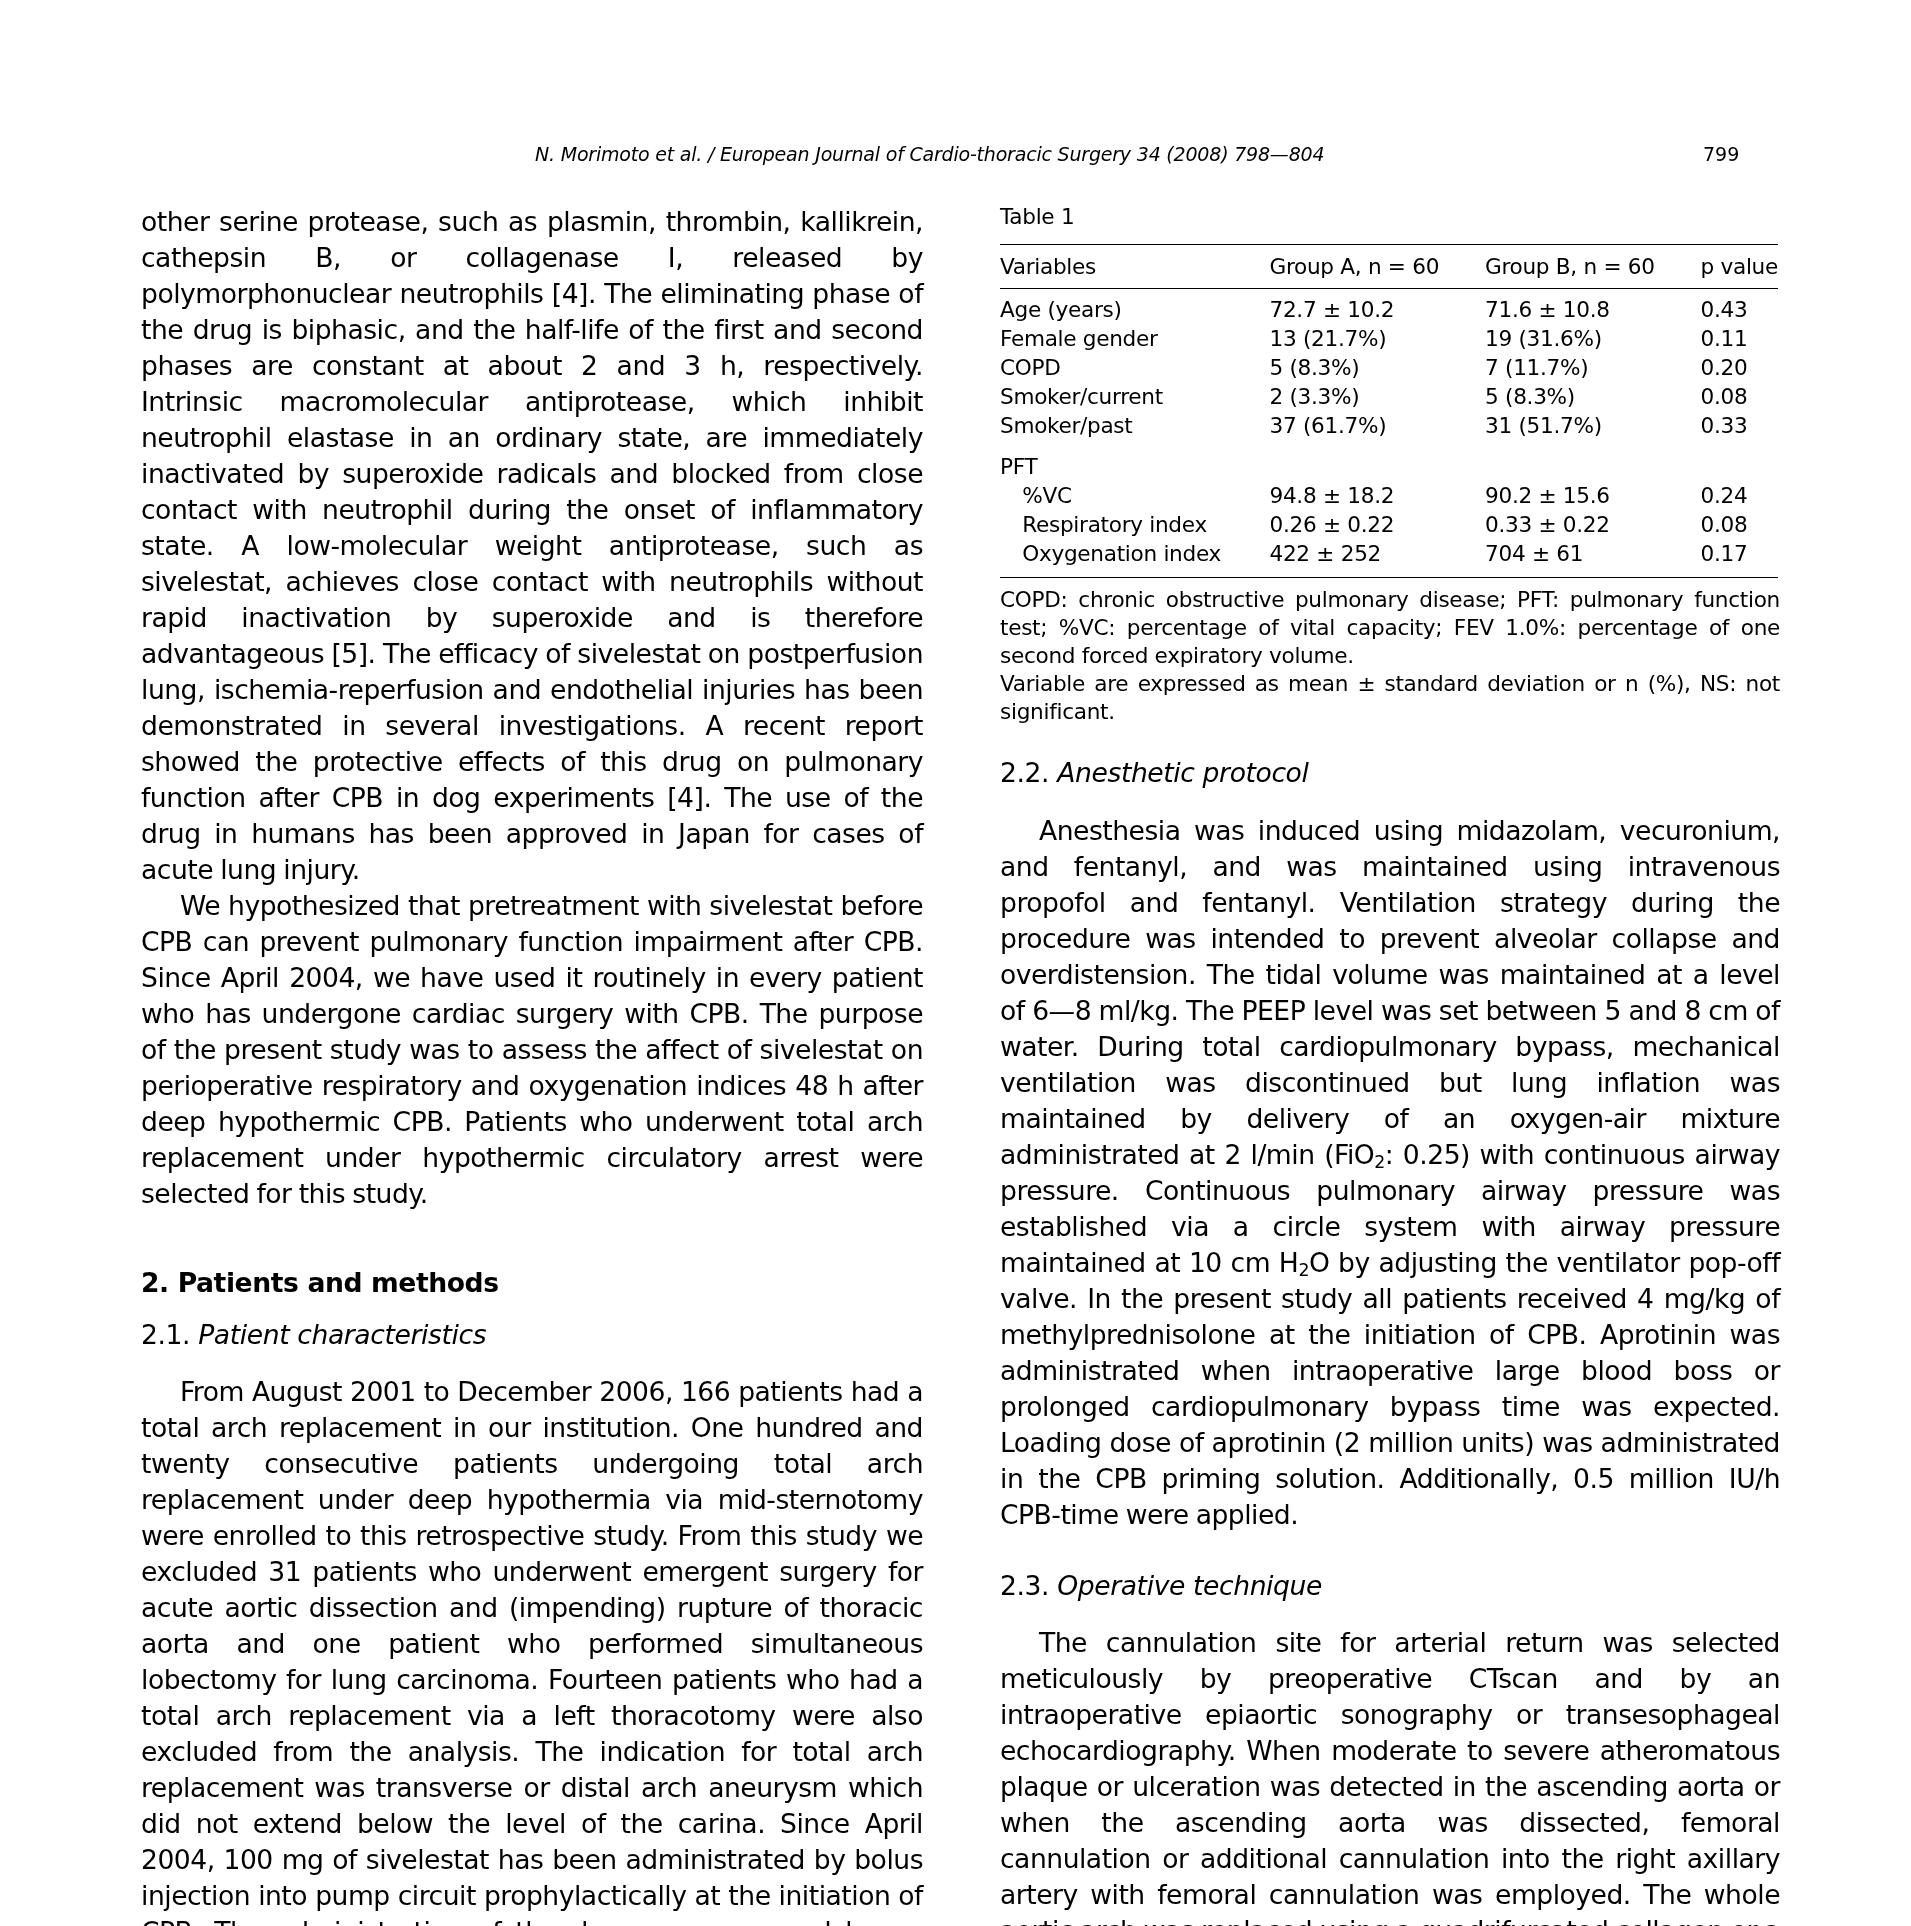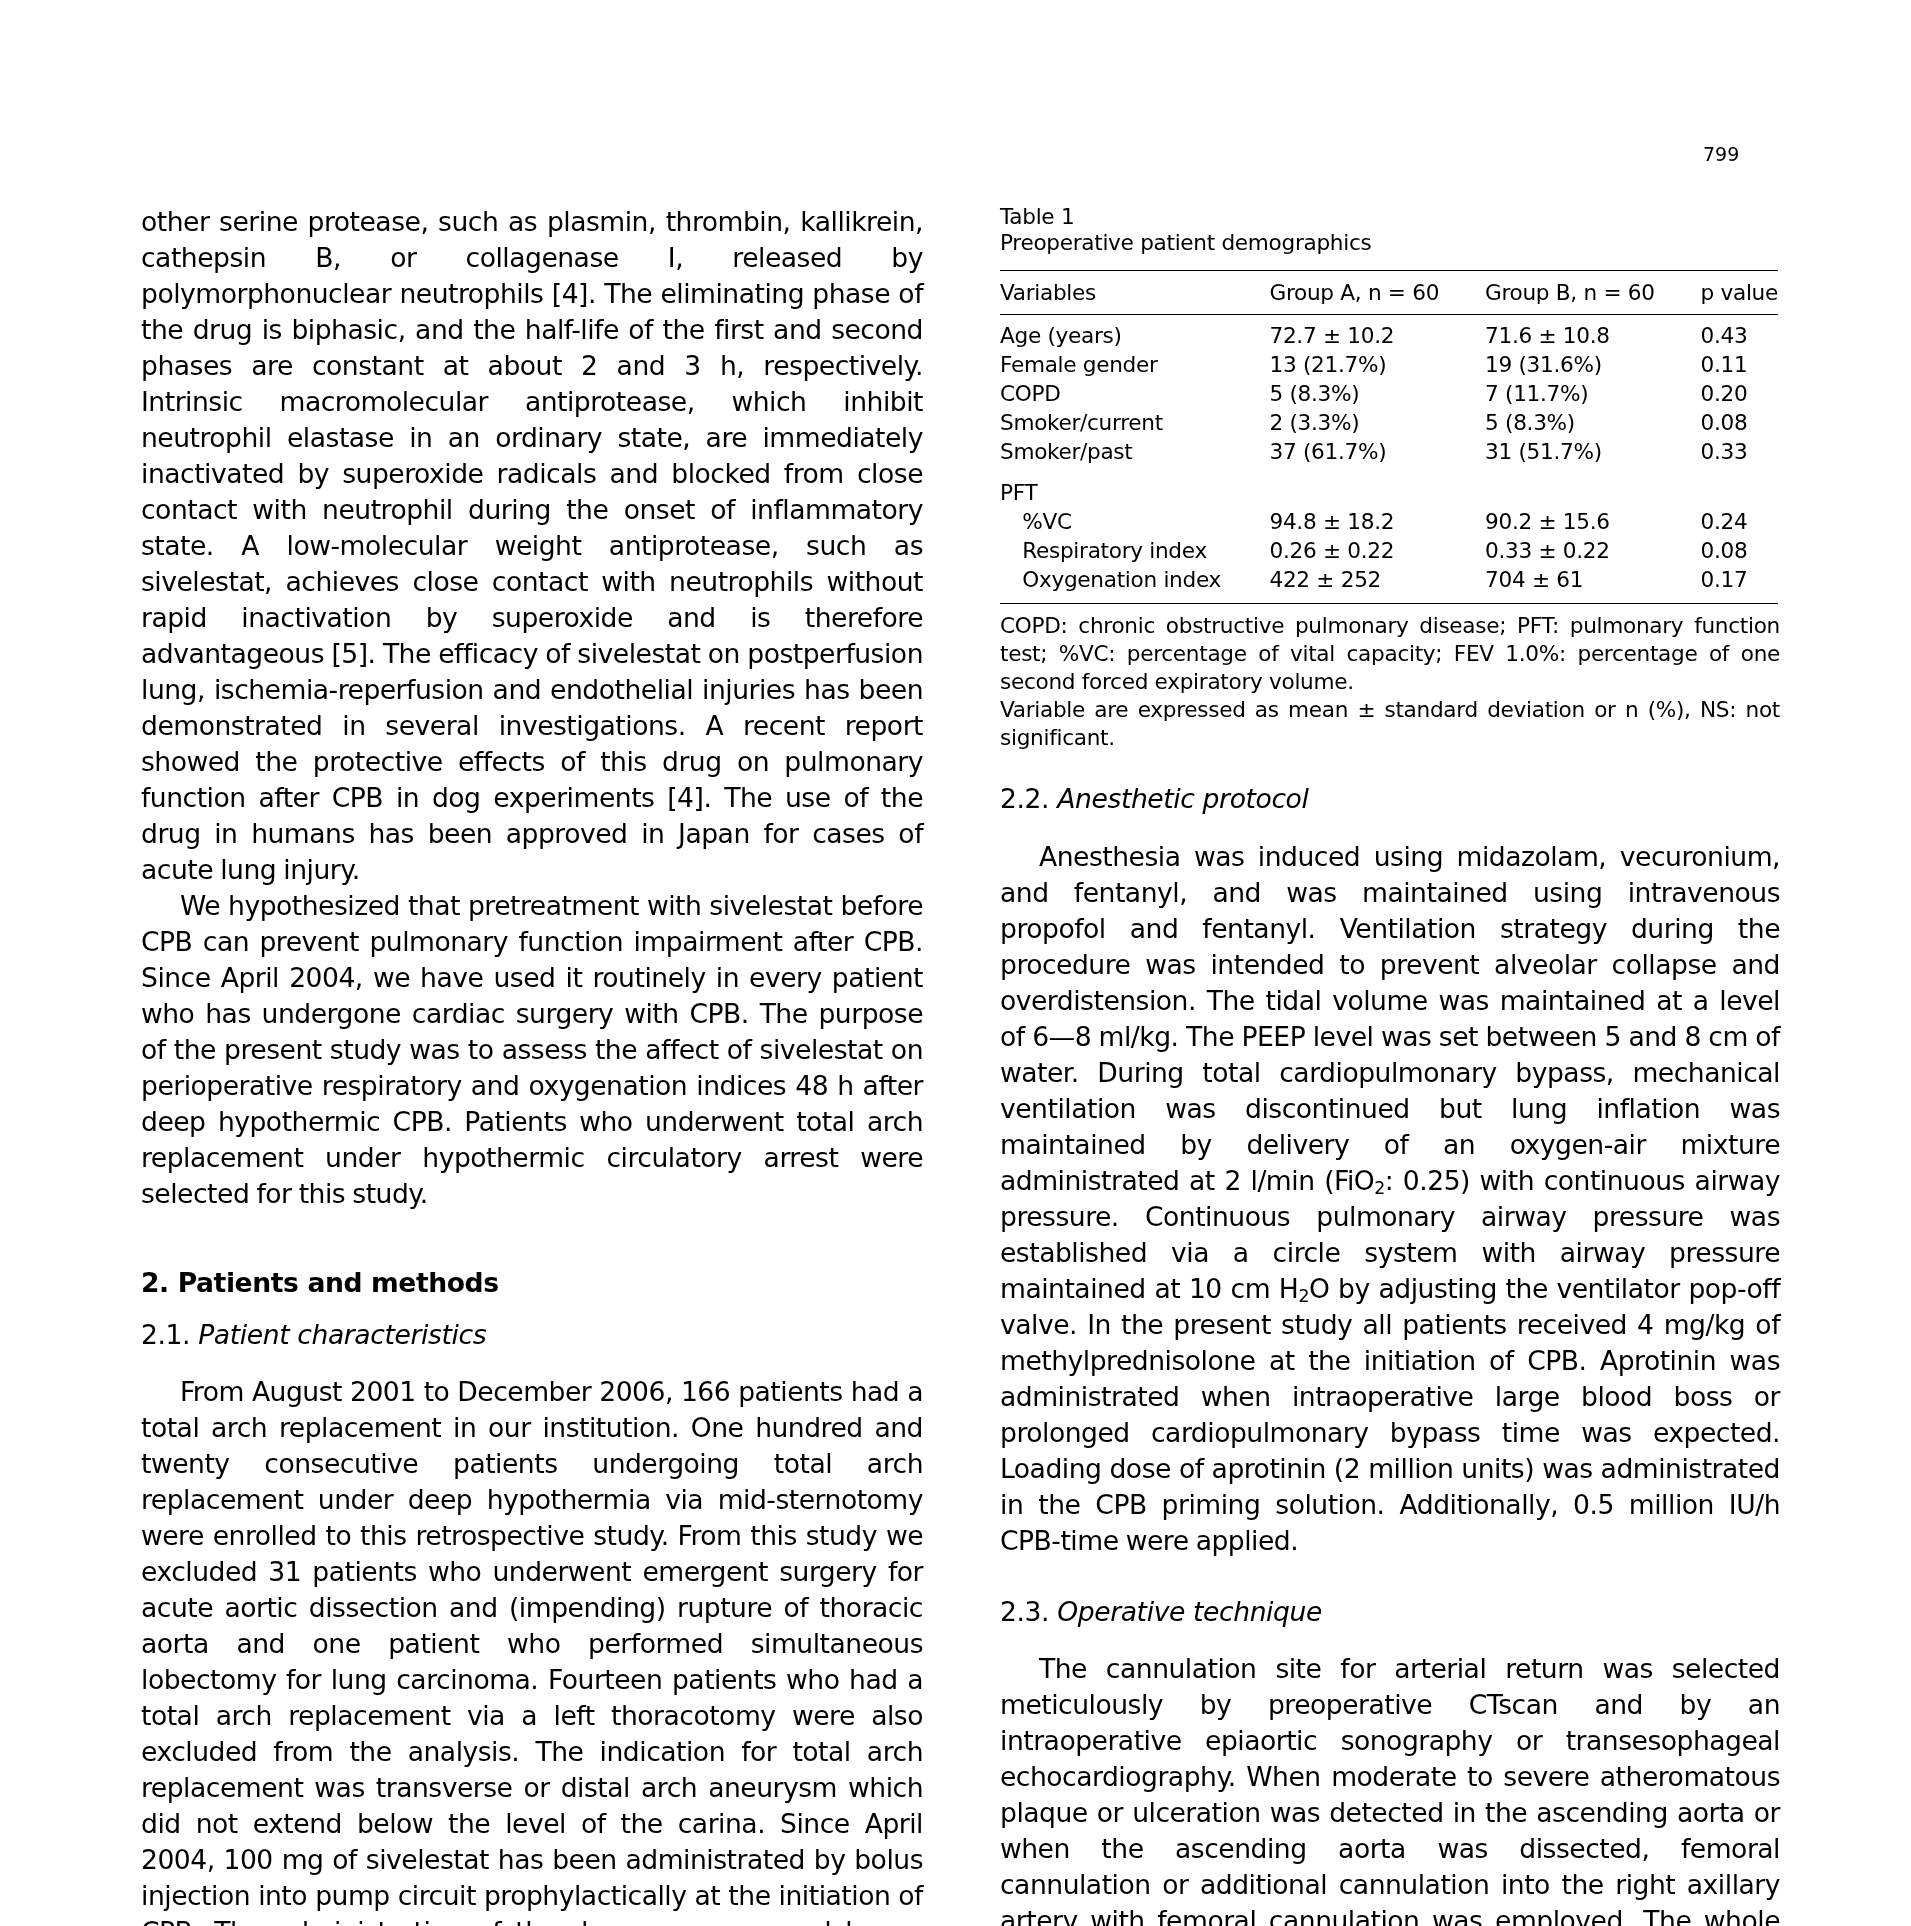--- a/index.html
+++ b/index.html
@@ -40,20 +40,21 @@
   table.demo tr.last td { padding-bottom: 9.2px; border-bottom: 1.9px solid #000; }
   .foot { font-size: 21.6px; line-height: 28px; text-align: justify; letter-spacing: -0.3px; margin-top: 8.5px; }
   .foot p { margin: 0; }
   sub { font-size: 0.65em; vertical-align: -0.25em; line-height: 0; }
 </style>
 </head>
 <body>
 
 <div class="page">
 
+  <div class="running-head">N. Morimoto et al. / European Journal of Cardio-thoracic Surgery 34 (2008) 798—804</div>
   <div class="page-number">799</div>
 
   <div class="col col-left">
     <p class="body">other serine protease, such as plasmin, thrombin, kallikrein, cathepsin B, or collagenase I, released by polymorphonuclear neutrophils [4]. The eliminating phase of the drug is biphasic, and the half-life of the first and second phases are constant at about 2 and 3 h, respectively. Intrinsic macromolecular antiprotease, which inhibit neutrophil elastase in an ordinary state, are immediately inactivated by superoxide radicals and blocked from close contact with neutrophil during the onset of inflammatory state. A low-molecular weight antiprotease, such as sivelestat, achieves close contact with neutrophils without rapid inactivation by superoxide and is therefore advantageous [5]. The efficacy of sivelestat on postperfusion lung, ischemia-reperfusion and endothelial injuries has been demonstrated in several investigations. A recent report showed the protective effects of this drug on pulmonary function after CPB in dog experiments [4]. The use of the drug in humans has been approved in Japan for cases of acute lung injury.</p>
     <p class="body indent">We hypothesized that pretreatment with sivelestat before CPB can prevent pulmonary function impairment after CPB. Since April 2004, we have used it routinely in every patient who has undergone cardiac surgery with CPB. The purpose of the present study was to assess the affect of sivelestat on perioperative respiratory and oxygenation indices 48 h after deep hypothermic CPB. Patients who underwent total arch replacement under hypothermic circulatory arrest were selected for this study.</p>
 
     <div style="height:53px"></div>
     <h2 class="sec">2. Patients and methods</h2>
 
     <div style="height:17px"></div>
@@ -65,21 +66,20 @@
     <div style="height:22.3px"></div>
     <p class="body indent">
       <span>From August 2001 to December 2006, 166 patients had a total arch replacement in our institution. One hundred and twenty consecutive patients undergoing total arch replacement under deep hypothermia via mid-sternotomy were enrolled to this retrospective study. From this study we excluded 31 patients who underwent emergent surgery for acute aortic dissection and (impending) rupture of thoracic aorta and one patient who performed simultaneous lobectomy for lung carcinoma. Fourteen patients who had a total arch replacement via a left thoracotomy were also excluded from the analysis. The indication for total arch replacement was transverse or distal arch aneurysm which did not extend below the level of the carina. Since April 2004, 100 mg of sivelestat has been administrated by bolus injection into pump circuit prophylactically at the initiation of CPB. The administration of the drug was approved by an ethics committee and informed consent was obtained from every patient. Patients were divided into two groups according the date of surgery, April 2004, when we started sivelestat administration. Group A</span>
       
     </p>
   </div>
 
   <div class="col col-right">
     <div class="table-block">
       <div class="table-label">Table 1</div>
-      <div class="table-label">Preoperative patient demographics</div>
 
       <table class="demo">
         <thead>
           <tr>
             <th class="c1">Variables</th>
             <th class="c2">Group A, n = 60</th>
             <th class="c3">Group B, n = 60</th>
             <th class="c4">p value</th>
           </tr>
         </thead>

